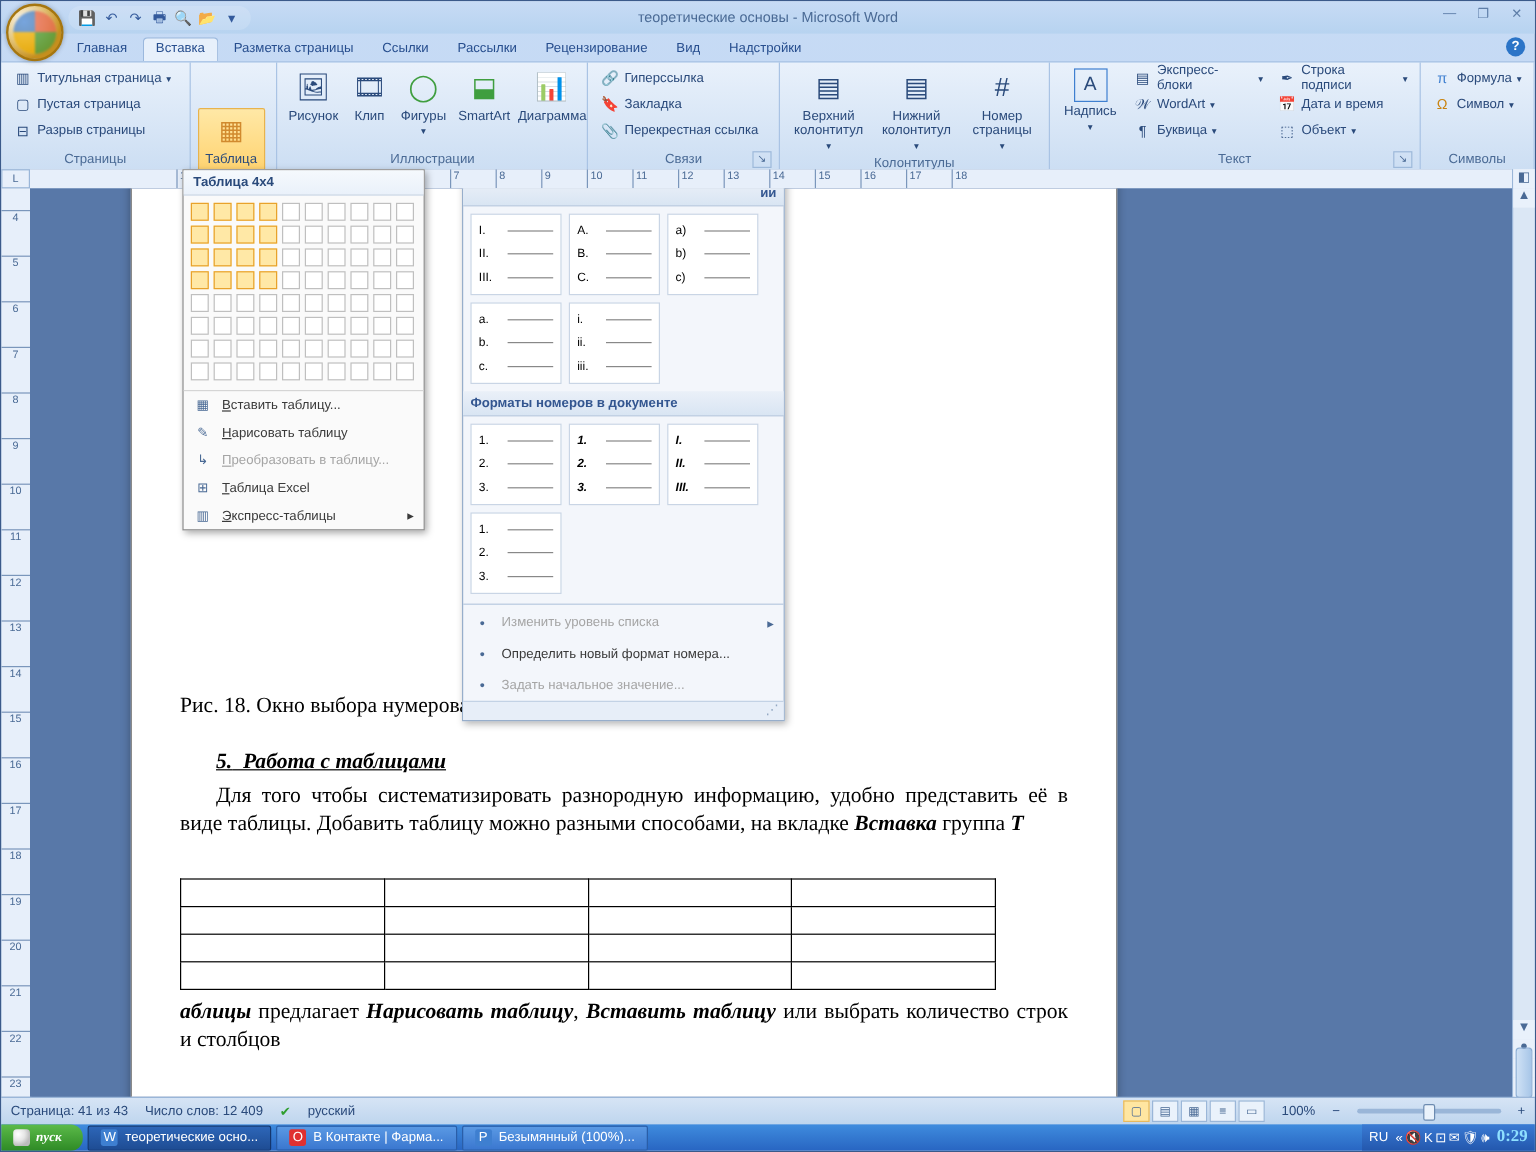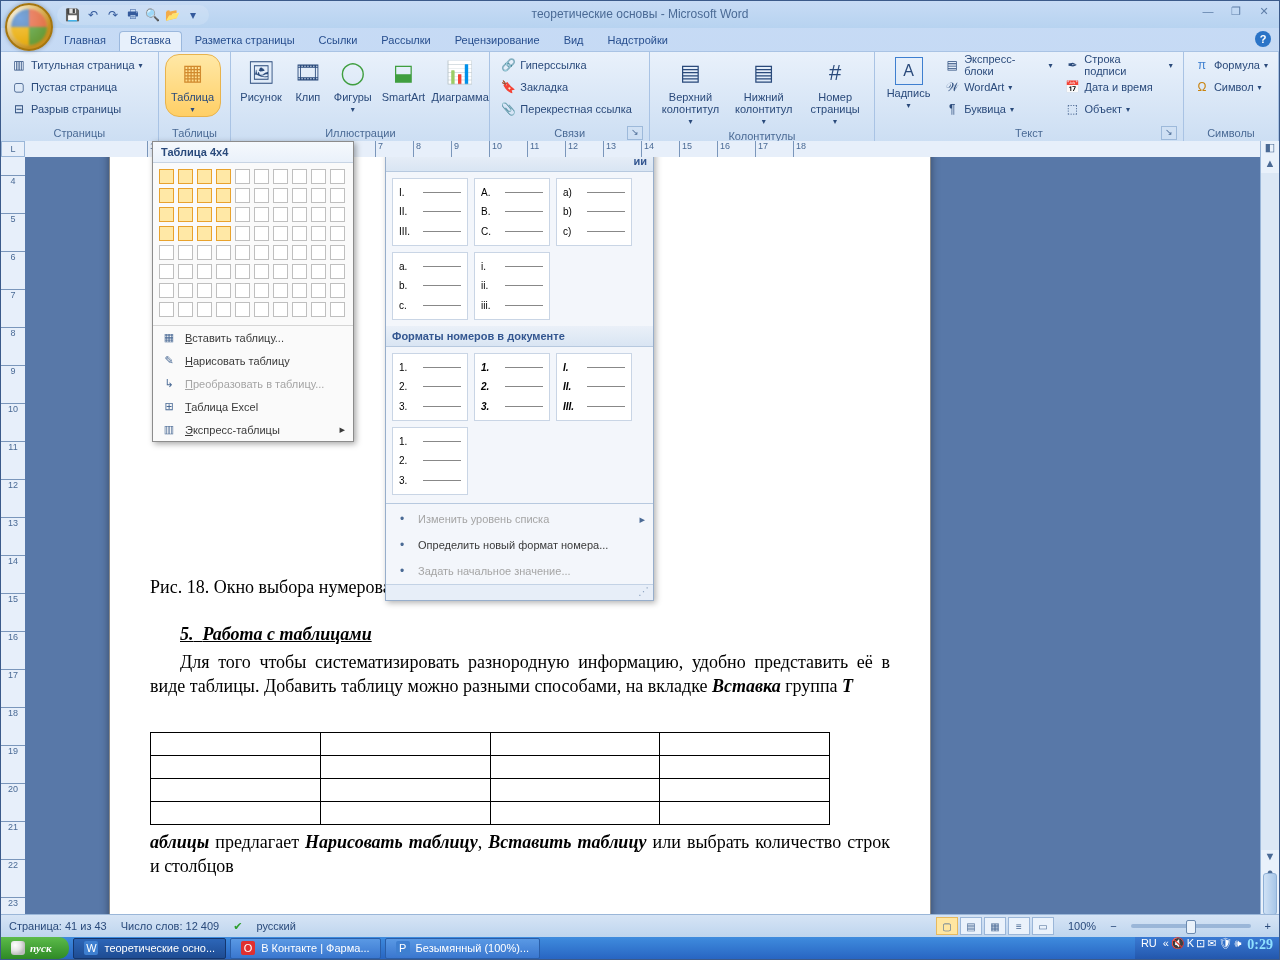--- a/index.html
+++ b/index.html
@@ -18,21 +18,21 @@
   .tab { padding:2px 10px 0; color:#274e8e; border:1px solid transparent; border-bottom:none; font-size:11px; }
   .tab.active { background:#e7f0fb; border-color:#9bb8dd; border-radius:4px 4px 0 0; }
   .help-btn { position:absolute; right:8px; top:30px; width:16px; height:16px; border-radius:50%; background:#2b74c7; color:#fff; text-align:center; line-height:16px; font-weight:bold; font-size:11px; }
   
   .ribbon { position:absolute; top:50px; left:0; right:0; height:90px; background:linear-gradient(#e9f1fb,#ccdef3); border-top:1px solid #a9c3e4; border-bottom:1px solid #8fb0d6; display:flex; }
   .group { border-right:1px solid #a9c3e4; display:flex; flex-direction:column; justify-content:space-between; padding:2px 6px 0; }
   .group-body { display:flex; align-items:flex-start; gap:4px; flex:1; }
   .group-label { text-align:center; color:#4a6a95; font-size:11px; padding:1px 0 3px; position:relative; }
   .group-label .exp { position:absolute; right:0; bottom:2px; width:14px; height:12px; border:1px solid #9db9da; font-size:9px; color:#4a6a95; text-align:center; line-height:10px; }
   .big-btn { display:flex; flex-direction:column; align-items:center; justify-content:center; width:50px; padding:2px; text-align:center; color:#2a4a7b; gap:2px; border:1px solid transparent; }
-  .big-btn.sel { background:linear-gradient(#ffe8a6,#ffcf66); border:1px solid #e8b34c; border-radius:14px; }
+  .big-btn.sel { background:linear-gradient(#ffe8a6,#ffcf66); border:1px solid #e8b34c; border-radius:2px;margin-top:36px; }
   .big-btn .bi { width:32px; height:32px; display:flex; align-items:center; justify-content:center; font-size:22px; }
   .big-btn .lbl { line-height:12px; }
   .small-btn { display:flex; align-items:center; gap:4px; color:#2a4a7b; padding:1px 4px; height:20px; }
   .small-btn .si { width:16px; height:16px; display:flex; align-items:center; justify-content:center; font-size:12px; }
   .vcol { display:flex; flex-direction:column; }
   
   .workspace { position:absolute; top:140px; left:0; right:18px; bottom:45px; background:#5878a8; }
   .corner-box { position:absolute; top:0; left:0; width:24px; height:16px; background:#e7effa; border:1px solid #9ab6d8; box-sizing:border-box; font-size:9px; text-align:center; color:#4a6a95; line-height:14px; }
   .hruler { position:absolute; top:0; left:24px; right:0; height:16px; background:#e7effa; border-bottom:1px solid #9ab6d8; overflow:hidden; font-size:9px; color:#4a6a95; }
   .hruler .mk { position:absolute; top:0; bottom:0; border-left:1px solid #7a96bb; padding-left:2px; }
@@ -85,21 +85,21 @@
   .view-btns span.on { background:#ffe6a1; border-color:#e6b95e; }
   .zoom-slider { width:120px; height:4px; background:#9ab6d8; border-radius:2px; position:relative; }
   .zoom-slider .knob { position:absolute; top:-4px; left:50%; width:8px; height:12px; background:#eaf2fb; border:1px solid #6b8ab0; border-radius:2px; transform:translateX(-50%); }
   
   .taskbar { position:absolute; left:0; right:0; bottom:0; height:22px; background:linear-gradient(#3f8cde,#2865c2); display:flex; align-items:center; color:#fff; font-size:11px; }
   .start { height:100%; padding:0 18px 0 10px; display:flex; align-items:center; gap:5px; font-weight:bold; background:linear-gradient(#5cbb4a,#2e8a25); font-style:italic; border-radius:0 10px 10px 0;font-family:Liberation Serif, serif; }
   .start::before { content:""; width:14px; height:14px; background:radial-gradient(circle at 30% 30%, #fff,#e5e5e5 40%,#bcbcbc 70%); border-radius:3px; }
   .tbtn { height:19px; margin-left:4px; padding:0 10px; background:linear-gradient(#5a99e4,#3a77cf); border:1px solid #2a5ea8; display:flex; align-items:center; gap:6px; border-radius:2px; max-width:160px; overflow:hidden; white-space:nowrap; }
   .tbtn.act { background:linear-gradient(#2d66b8,#1e4c93); border-color:#14366e; }
   .tbtn .ti { width:14px; height:14px; font-size:11px; display:flex; align-items:center; justify-content:center; }
-  .tray { margin-left:auto; display:flex; align-items:flex-start; gap:5px; padding:0 6px; background:linear-gradient(#3a7ad3,#2357ad); height:100%; }
+  .tray { margin-left:auto; display:flex; align-items:center; gap:5px; padding:0 6px; background:linear-gradient(#3a7ad3,#2357ad); height:100%; }
   .tray span { font-size:11px; }
   .ic-grid::before{content:"▦"} .ic-img::before{content:"🖼"} .ic-clip::before{content:"🎞"} .ic-shape::before{content:"◯"} .ic-smart::before{content:"⬓"} .ic-chart::before{content:"📊"} .ic-link::before{content:"🔗"} .ic-book::before{content:"🔖"} .ic-cross::before{content:"📎"} .ic-hdr::before{content:"▤"} .ic-num::before{content:"#"} .ic-txt::before{content:"A"} .ic-wa::before{content:"𝒲"} .ic-drop::before{content:"¶"} .ic-sig::before{content:"✒"} .ic-date::before{content:"📅"} .ic-obj::before{content:"⬚"} .ic-eq::before{content:"π"} .ic-sym::before{content:"Ω"} .drop-arrow::after{content:" ▾"; font-size:8px; color:#2a4a7b; }
 </style>
 </head>
 <body>
 
 <div class="app">
 
   <div class="titlebar">
     <div class="office-btn"></div>

